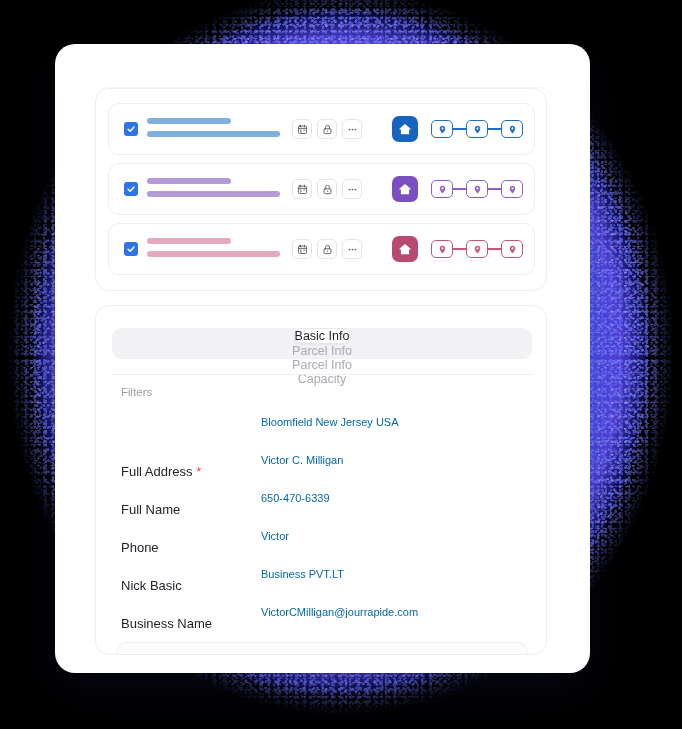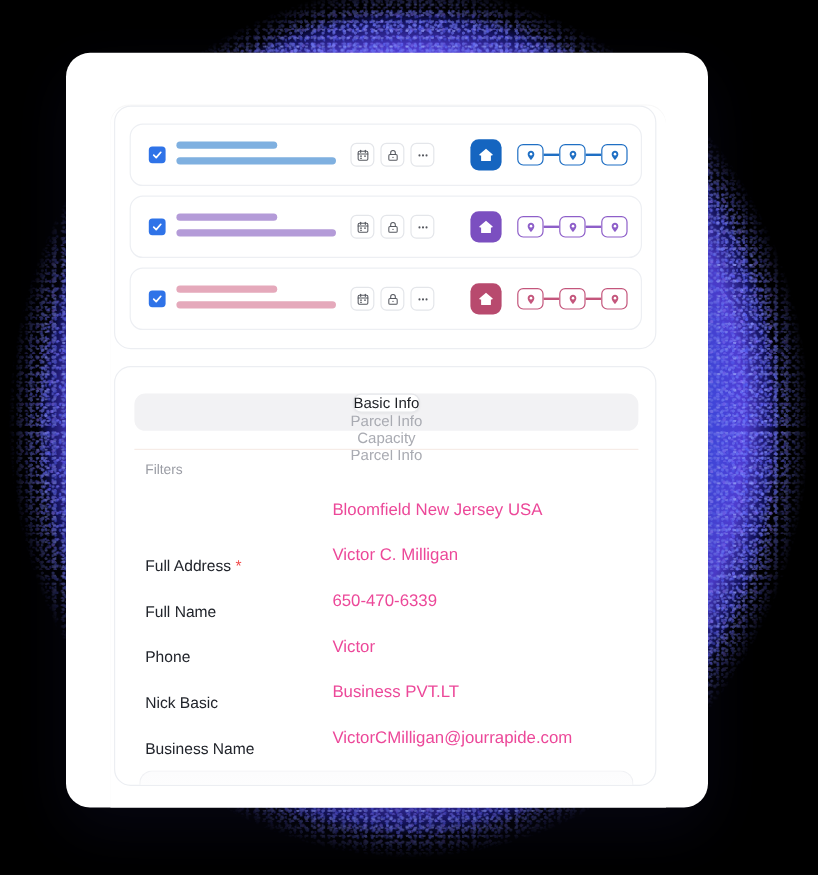--- a/index.html
+++ b/index.html
@@ -270,24 +270,24 @@
     left: 0;
     top: 0;
     font-size: 13px;
     color: #21242b;
     white-space: nowrap;
     margin-top: 48px;
   }
   .req { color: #f04a4a; }
   .f-value {
     position: absolute;
-    left: 156px;
+    left: 140px;
     top: 0;
-    font-size: 14px;
-    color: #ec4899;
+    font-size: 11px;
+    color: #0369a1;
     white-space: nowrap;
   }
 
   .bottom-stub {
     position: absolute;
     left: 20px;
     top: 336px;
     width: 412px;
     height: 40px;
     border: 1px solid #f0f1f4;
@@ -540,22 +540,22 @@
             </span>
           </div>
         </div>
       </div>
     </div>
 
   <div class="detail-panel">
     <div class="tabbar" id="tabbar">
         <div class="tab active">Basic Info</div>
         <div class="tab">Parcel Info</div>
+        <div class="tab">Parcel Info</div>
         <div class="tab">Capacity</div>
-        <div class="tab">Parcel Info</div>
       </div>
     <div class="tab-divider"></div>
     <div class="filters-label">Filters</div>
     <div id="fields-host">
         <div class="field" style="top: 110px;">
           <div class="f-label"><span>Full Address</span><span class="req"> *</span></div>
           <div class="f-value">Bloomfield New Jersey USA</div>
         </div>
         <div class="field" style="top: 148px;">
           <div class="f-label"><span>Full Name</span></div>

